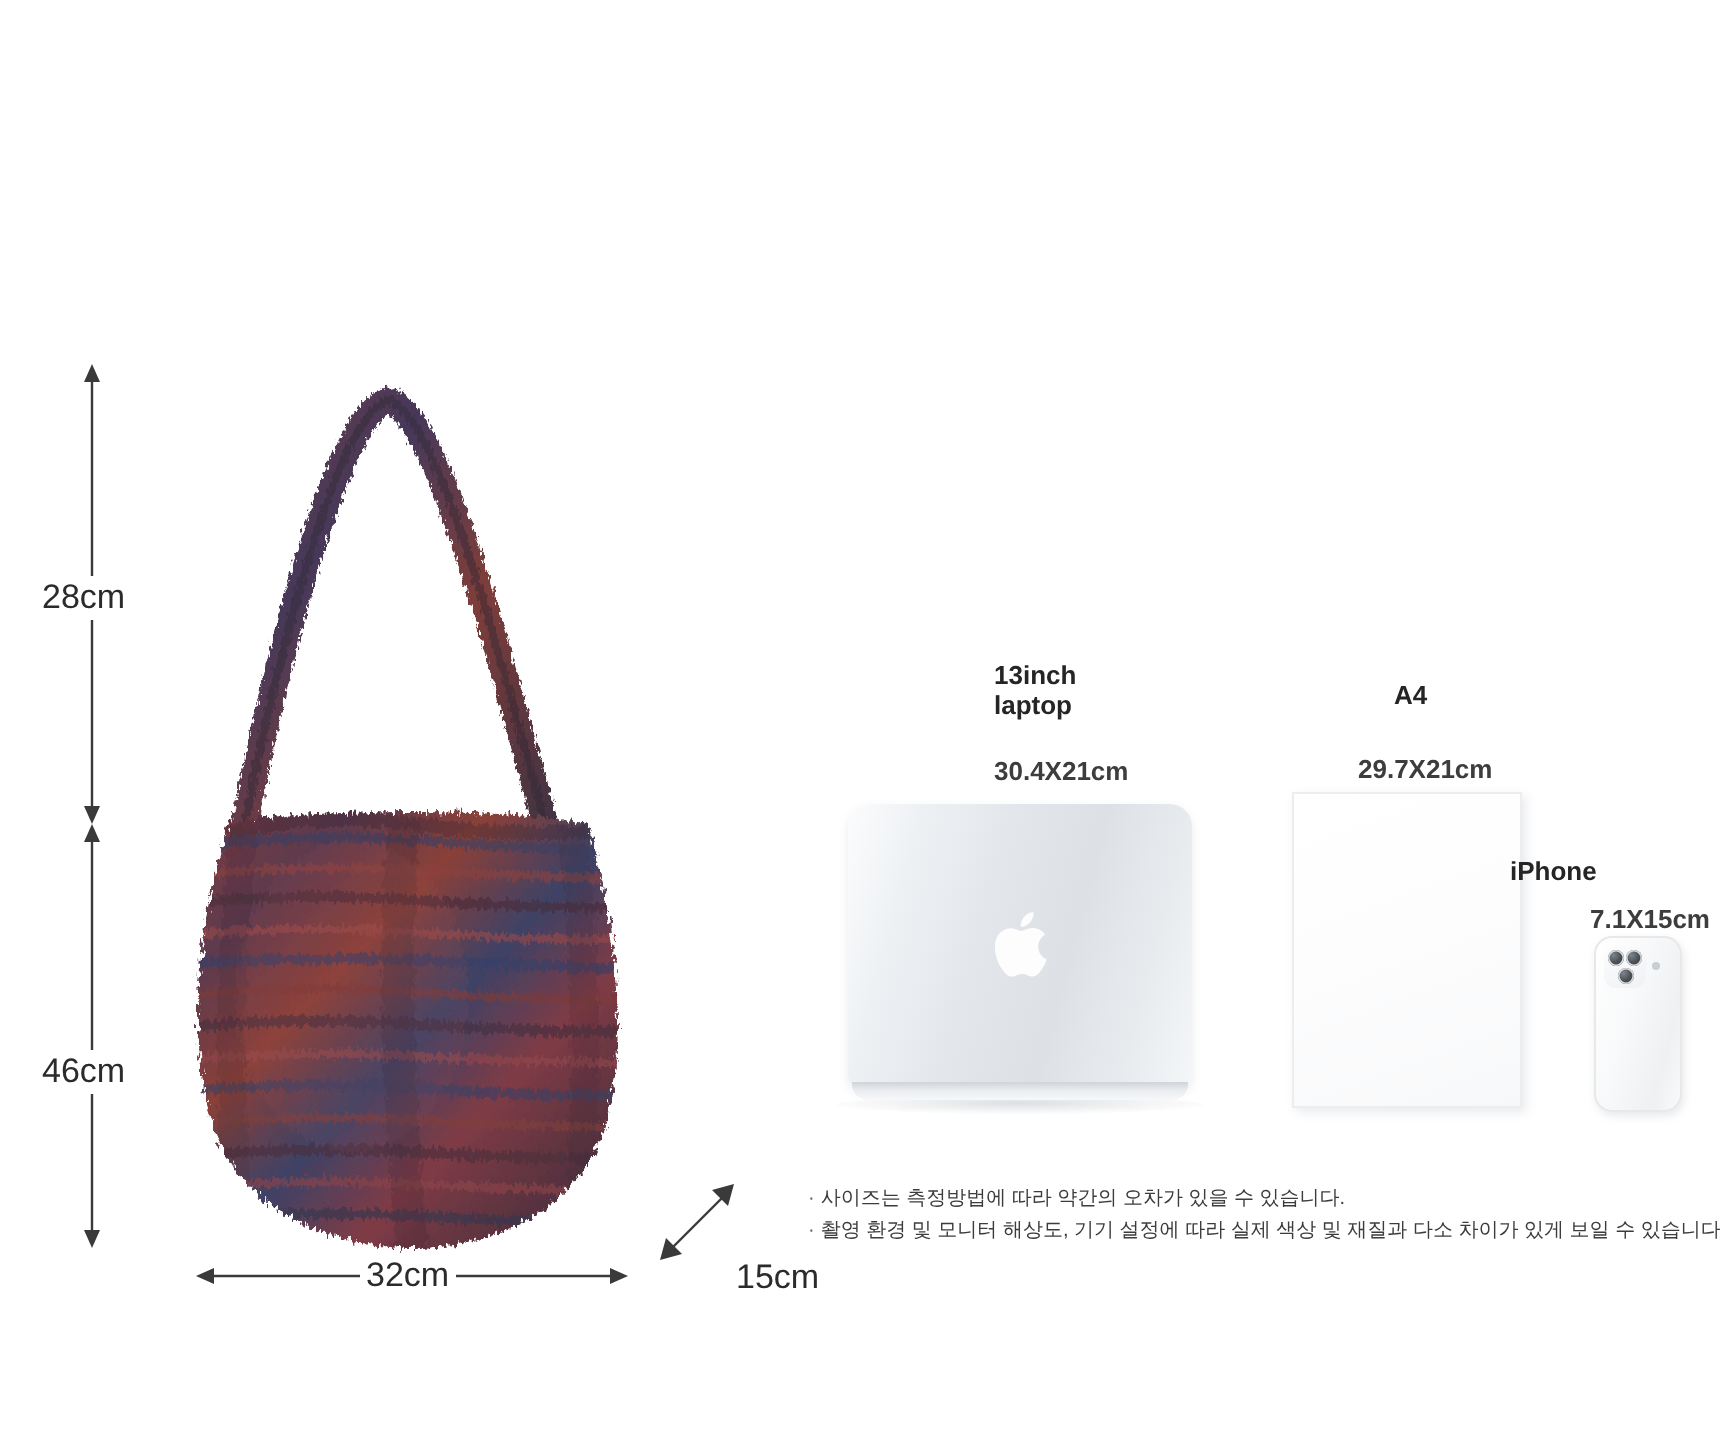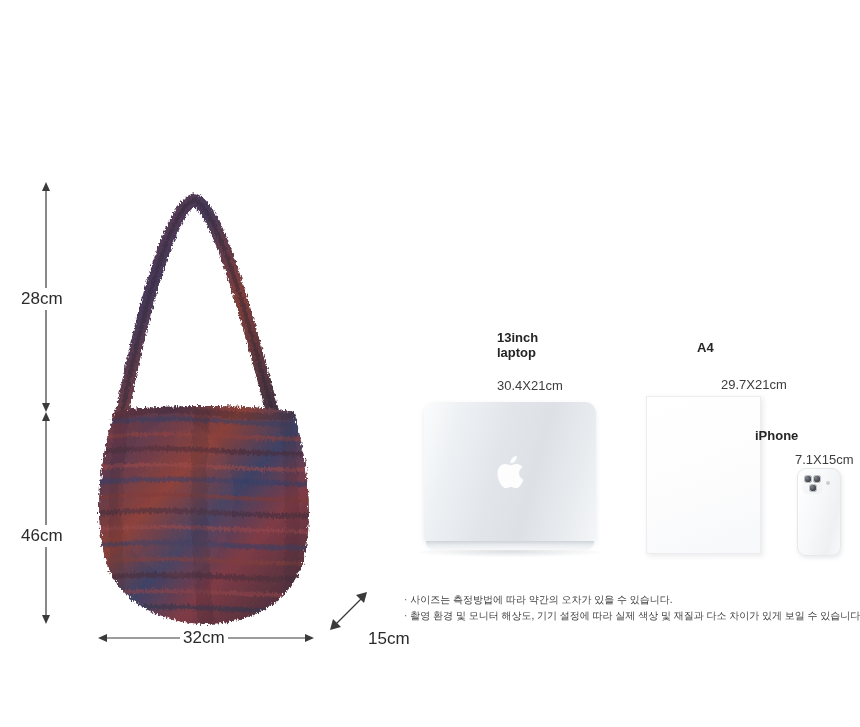--- a/index.html
+++ b/index.html
@@ -71,21 +71,21 @@
     position: absolute;
     font-size: 13px;
     font-weight: bold;
     color: #252525;
     white-space: nowrap;
     line-height: 1.18;
   }
   .cmp-sub {
     position: absolute;
     font-size: 13px;
-    font-weight: normal;
+    font-weight: bold;
     color: #3d3d3d;
     white-space: nowrap;
     text-align: center;
   }
 
   
   #laptop-title { left: 497px; top: 330px; }
   #laptop-sub   { left: 497px; top: 378px; }
   #laptop-art {
     position: absolute;
@@ -132,21 +132,21 @@
     position: absolute;
     left: 50%;
     top: 50%;
     transform: translate(-50%, -52%);
     width: 30px;
     height: 36px;
   }
 
   
   #a4-title { left: 697px; top: 340px; }
-  #a4-sub   { left: 679px; top: 377px; margin-left: 42px; }
+  #a4-sub   { left: 679px; top: 377px; }
   #a4-art {
     position: absolute;
     left: 646px;
     top: 396px;
     width: 113px;
     height: 158px;
   }
   #a4-sheet {
     position: absolute;
     left: 0; top: 0;

